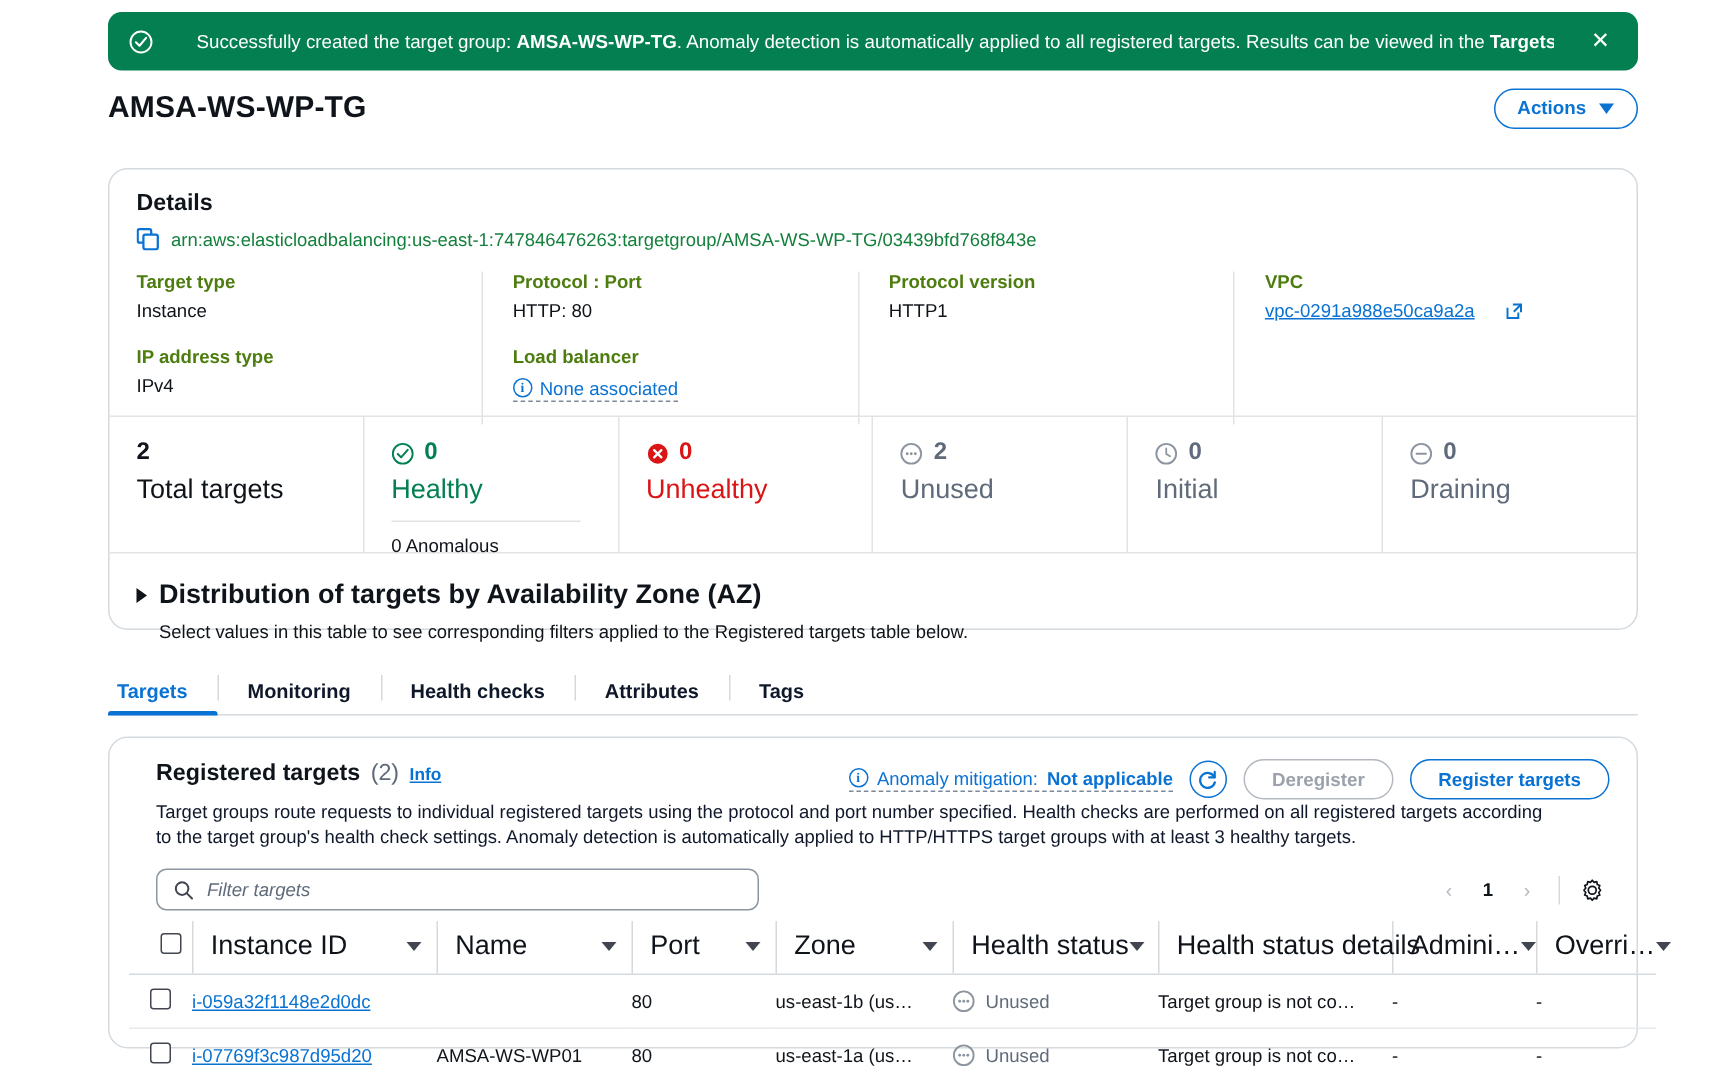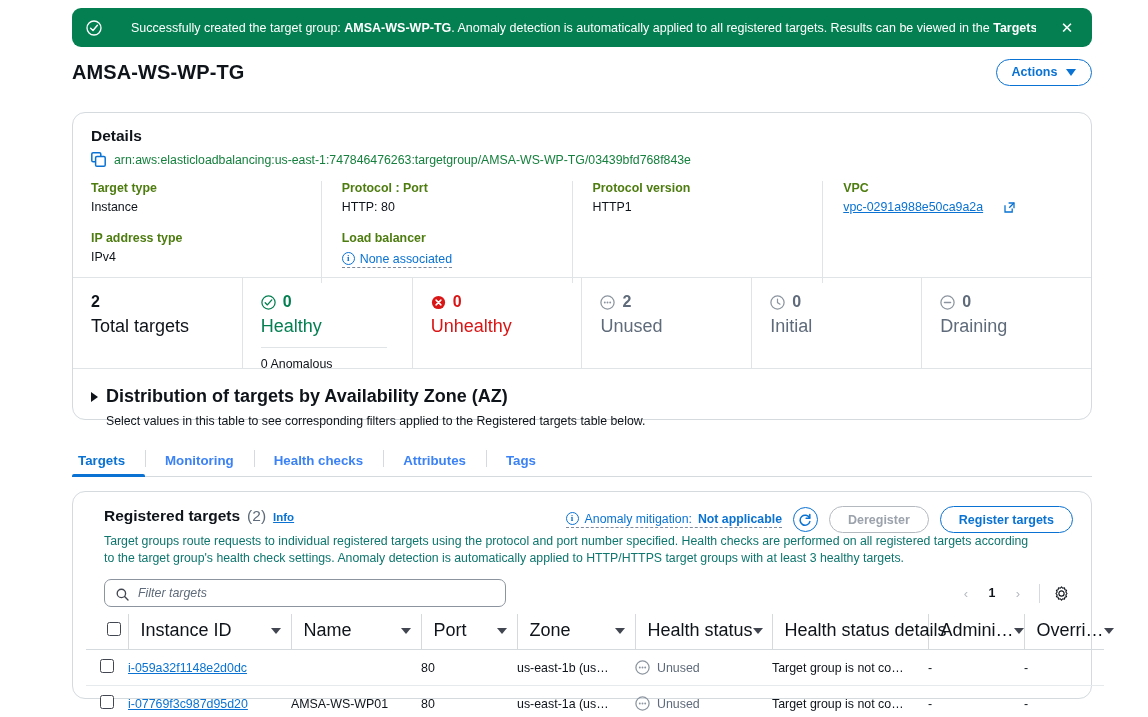--- a/index.html
+++ b/index.html
@@ -211,21 +211,21 @@
     width: 1020px; height: 33px;
     display: flex;
     align-items: stretch;
     border-bottom: 1px solid #d4dade;
   }
   .tab {
     display: flex; align-items: center;
     padding: 0 20px;
     font-size: 13.3px;
     font-weight: bold;
-    color: #3b82f6;
+    color: #0f172a;
     cursor: pointer;
     position: relative;
   }
   .tab:first-child { padding-left: 6px; }
   .tab + .tab::before {
     content: "";
     position: absolute;
     left: 0; top: 6px; bottom: 9px;
     width: 1px;
     background: #d4dade;
@@ -247,21 +247,21 @@
     position: relative;
   }
   .tgt-title-row { display: flex; align-items: baseline; gap: 7px; }
   .tgt-title { font-size: 15.5px; font-weight: bold; }
   .tgt-count { font-size: 15.5px; font-weight: normal; color: #5f6b7a; }
   .info-link { font-size: 11.5px; font-weight: bold; color: #0972d3; text-decoration: underline; cursor: pointer; }
   .tgt-desc {
     font-size: 12.3px;
     line-height: 17px;
     margin-top: 8px;
-    color: #0f766e;
+    color: #0f172a;
     max-width: 935px;
   }
   .tgt-actions {
     position: absolute;
     right: 18px; top: 14px;
     display: flex; align-items: center; gap: 11px;
   }
   .anomaly-pill {
     display: inline-flex; align-items: center; gap: 6px;
     font-size: 12.3px;

